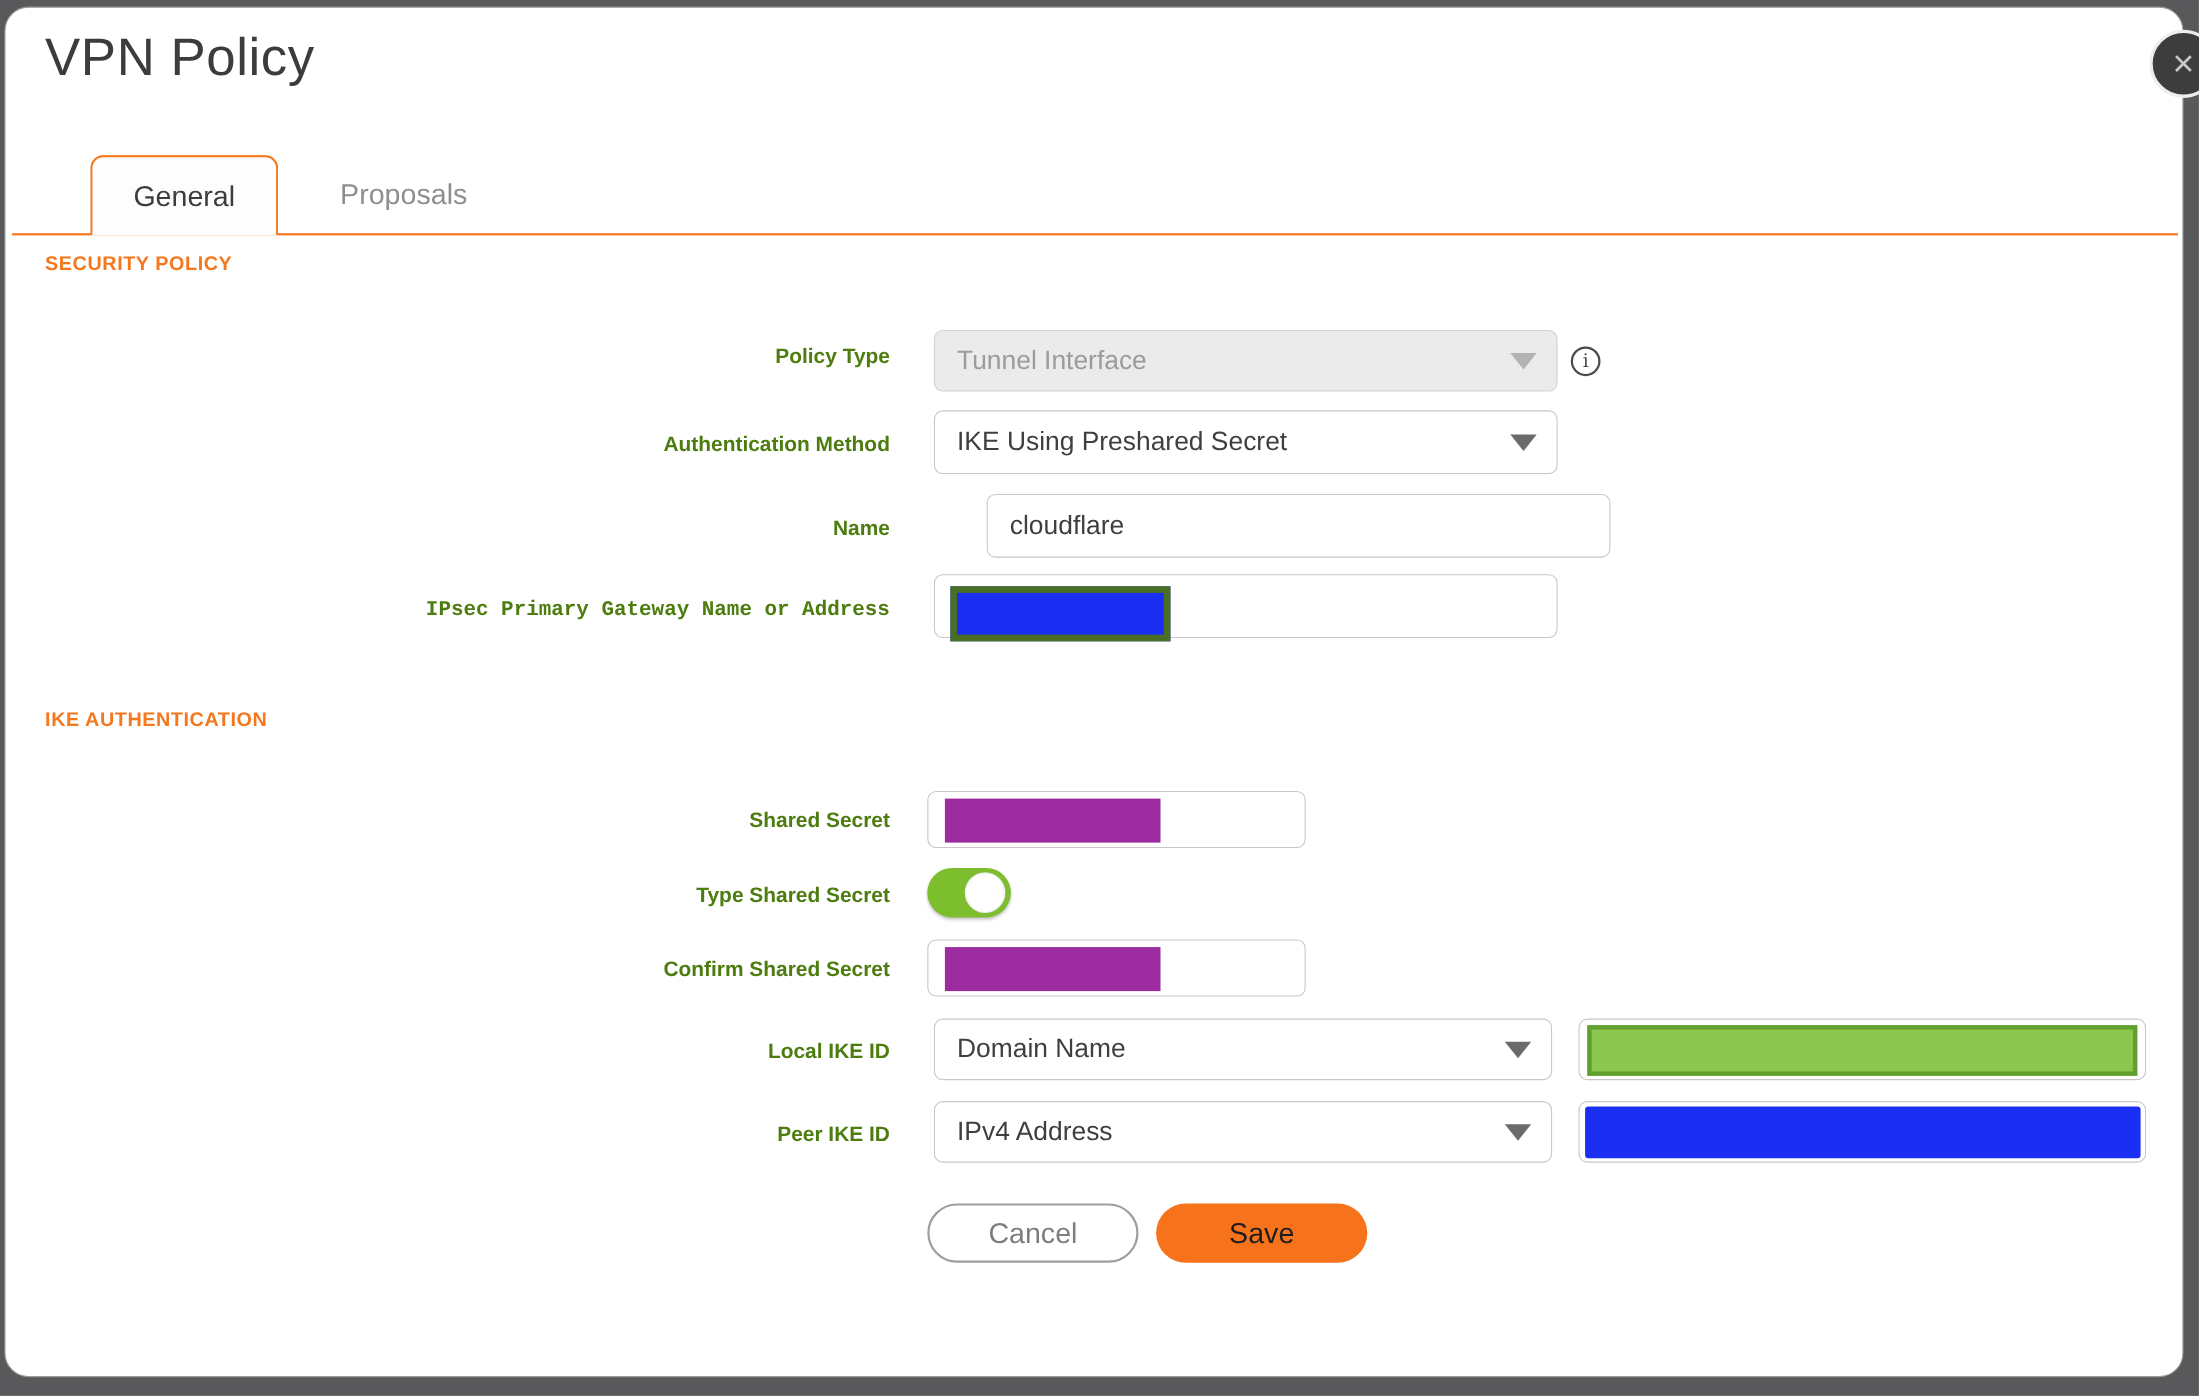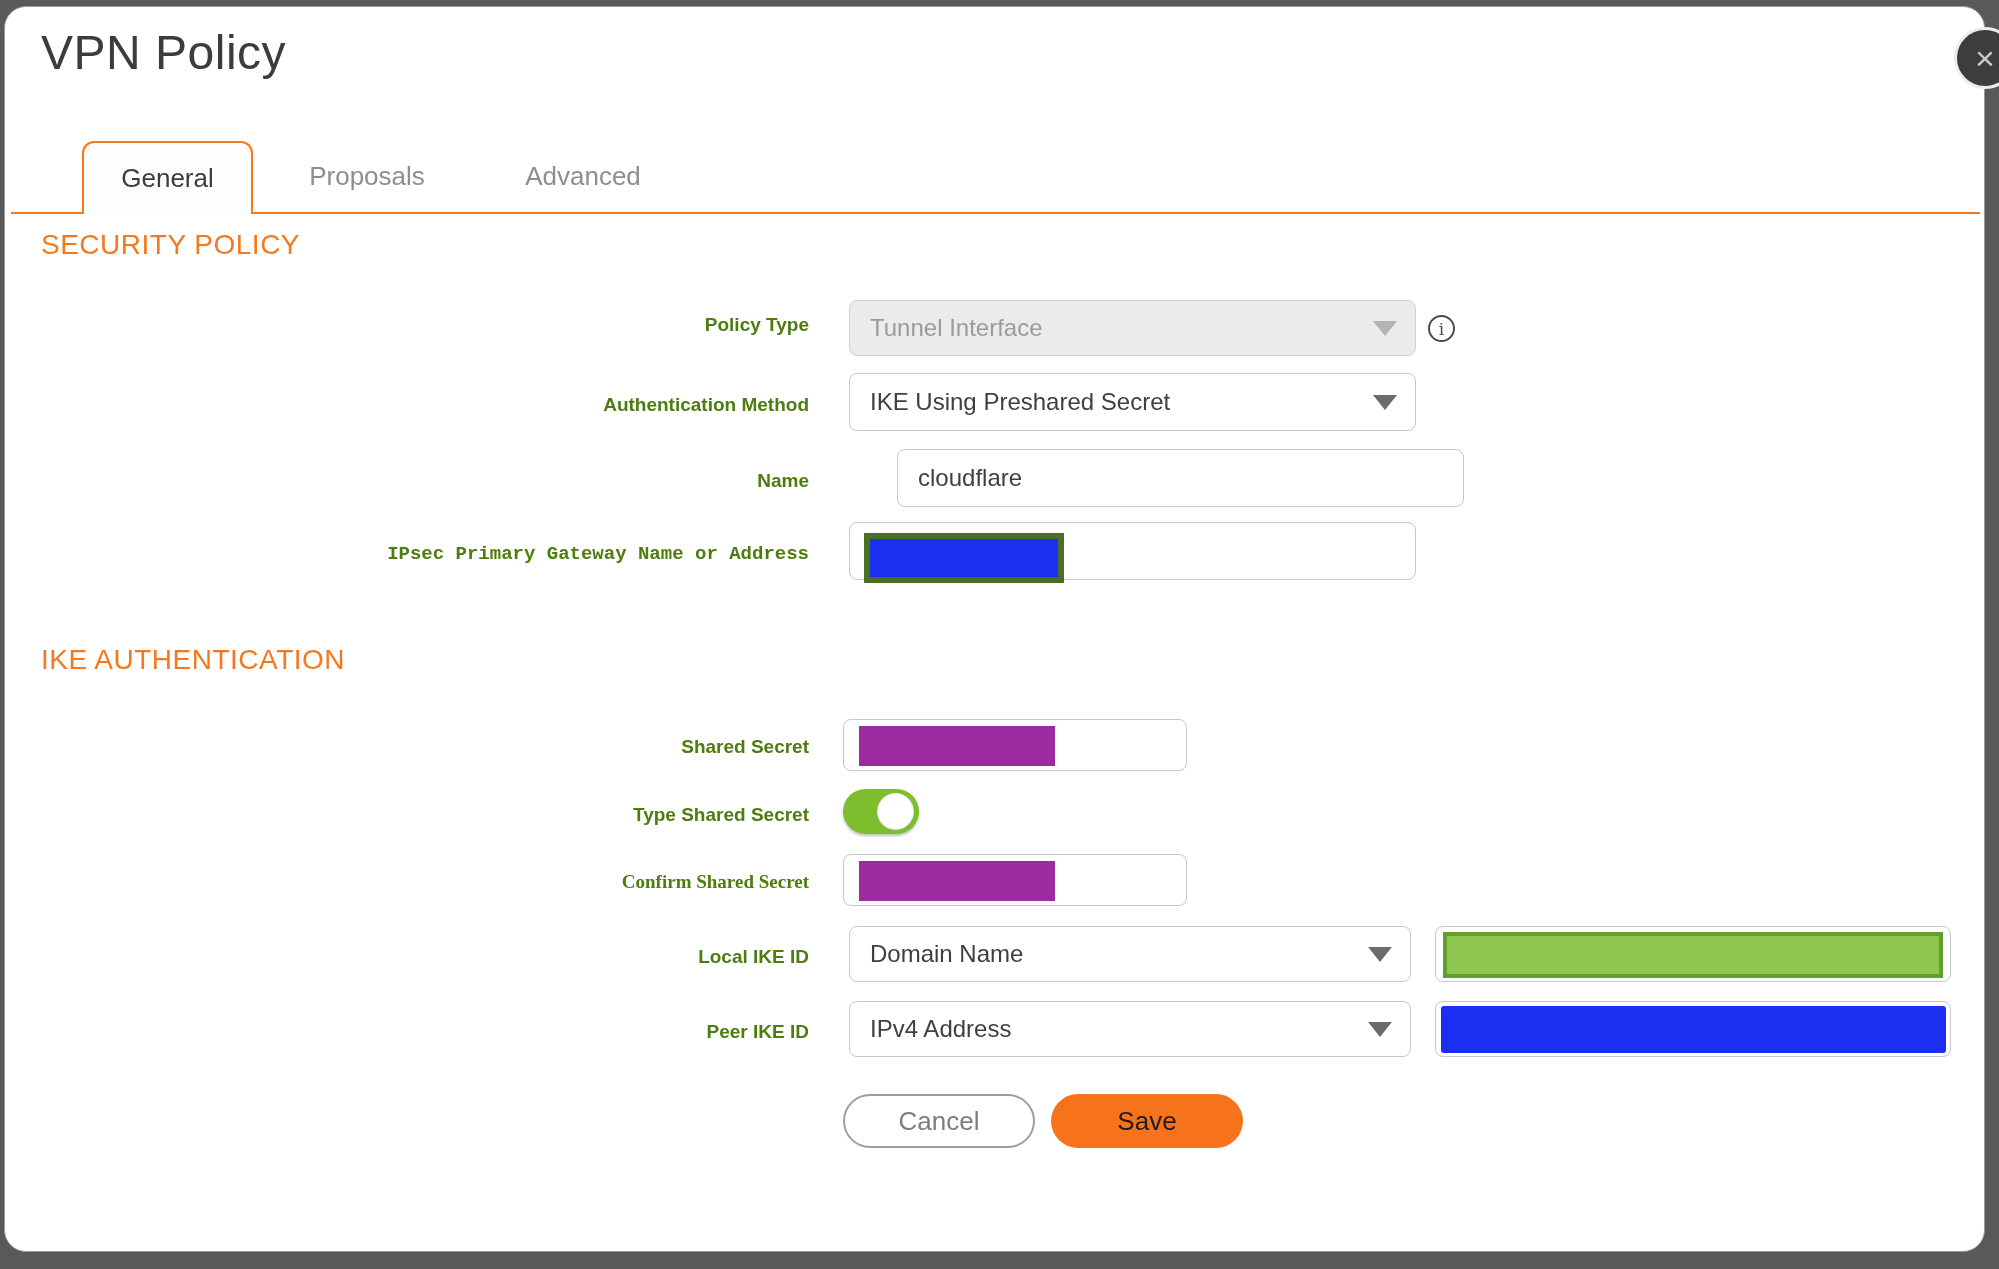--- a/index.html
+++ b/index.html
@@ -28,21 +28,21 @@
   .tab.active{
     height:73px;background:#fdfdfd;color:#3c3c3c;
     border:2px solid var(--accent,#f5781e);border-bottom:none;
     border-radius:12px 12px 0 0;z-index:2;
   }
   .tab-underline{
     left:6px;top:205px;width:1969px;height:2px;background:var(--accent,#f5781e);z-index:1;
   }
 
   .section-heading{
-    left:36px;font-size:28px;font-weight:normal;color:var(--accent,#f5781e);
+    left:36px;font-size:18px;font-weight:bold;color:var(--accent,#f5781e);
     letter-spacing:.5px;
   }
 
   .field-label{
     left:0;width:804px;text-align:right;font-size:19px;font-weight:bold;color:#4d7c0f;
   }
 
   .control{
     background:#fff;border:1px solid #c8c8c8;border-radius:8px;
     display:flex;align-items:center;font-size:24px;color:#3f3f3f;
@@ -93,23 +93,20 @@
 <div class="modal">
 
   <div class="abs page-title">VPN Policy</div>
 
   <div class="abs tab active" style="left:77px;width:171px;">
     <span>General</span>
   </div>
   <div class="abs tab" style="left:262px;width:200px;">
     <span>Proposals</span>
   </div>
-  <div class="abs tab" style="left:478px;width:200px;">
-    <span>Advanced</span>
-  </div>
   <div class="abs tab-underline" style="background-color: rgb(245, 120, 30);"></div>
 
   <div class="abs section-heading" style="top: 222px; color: rgb(245, 120, 30);">SECURITY POLICY</div>
 
   <div class="abs field-label" style="top:307px;">Policy Type</div>
   <div class="abs control disabled" style="left:844px;top:293px;width:567px;height:56px;">
     <span>Tunnel Interface</span>
     <span class="caret muted"></span>
   </div>
   <div class="abs info-icon" style="top:308px;">i</div>
@@ -135,21 +132,21 @@
   <div class="abs field-label" style="top:729px;">Shared Secret</div>
   <div class="abs control" style="left:838px;top:712px;width:344px;height:52px;padding:0;">
     <div class="redact" style="left: 15px; top: 6px; width: 196px; height: 40px; background-color: rgb(156, 43, 159);"></div>
   </div>
 
   <div class="abs field-label" style="top:797px;">Type Shared Secret</div>
   <div class="abs toggle" style="left: 838px; top: 782px; background-color: rgb(124, 190, 46);">
     <div class="knob"></div>
   </div>
 
-  <div class="abs field-label" style="top:864px;font-family:Liberation Serif, serif;">Confirm Shared Secret</div>
+  <div class="abs field-label" style="top:864px;">Confirm Shared Secret</div>
   <div class="abs control" style="left:838px;top:847px;width:344px;height:52px;padding:0;">
     <div class="redact" style="left: 15px; top: 6px; width: 196px; height: 40px; background-color: rgb(156, 43, 159);"></div>
   </div>
 
   <div class="abs field-label" style="top:939px;padding-left:20px;">Local IKE ID</div>
   <div class="abs control" style="left:844px;top:919px;width:562px;height:56px;">
     <span>Domain Name</span>
     <span class="caret"></span>
   </div>
   <div class="abs control" style="left:1430px;top:919px;width:516px;height:56px;padding:0;">

